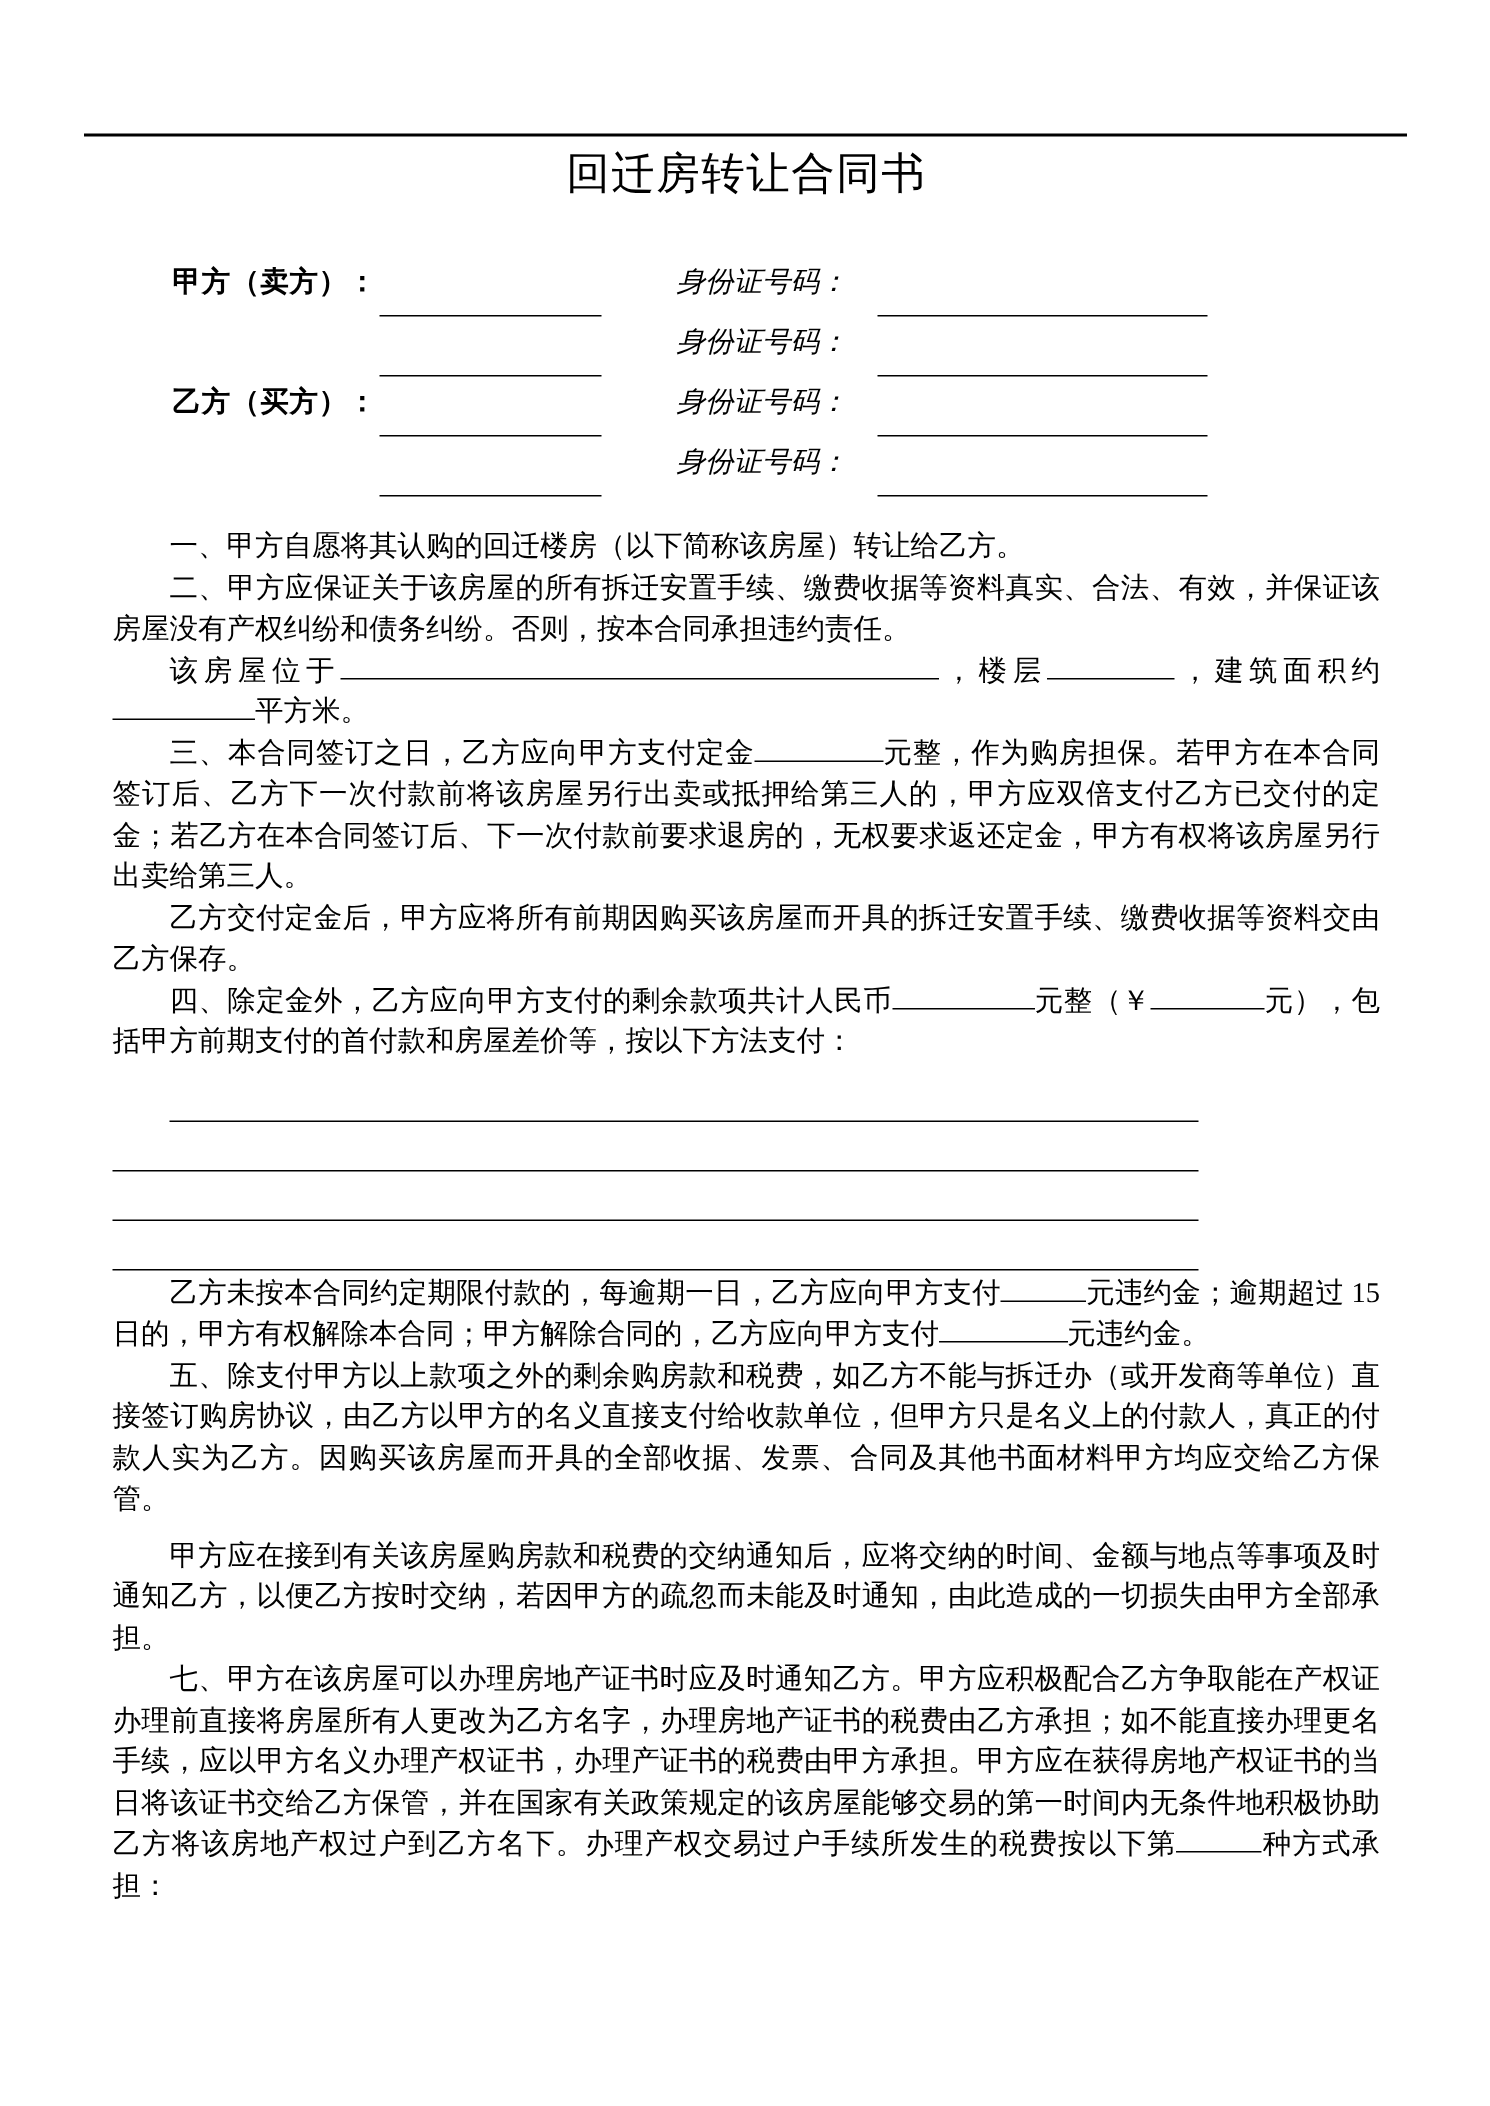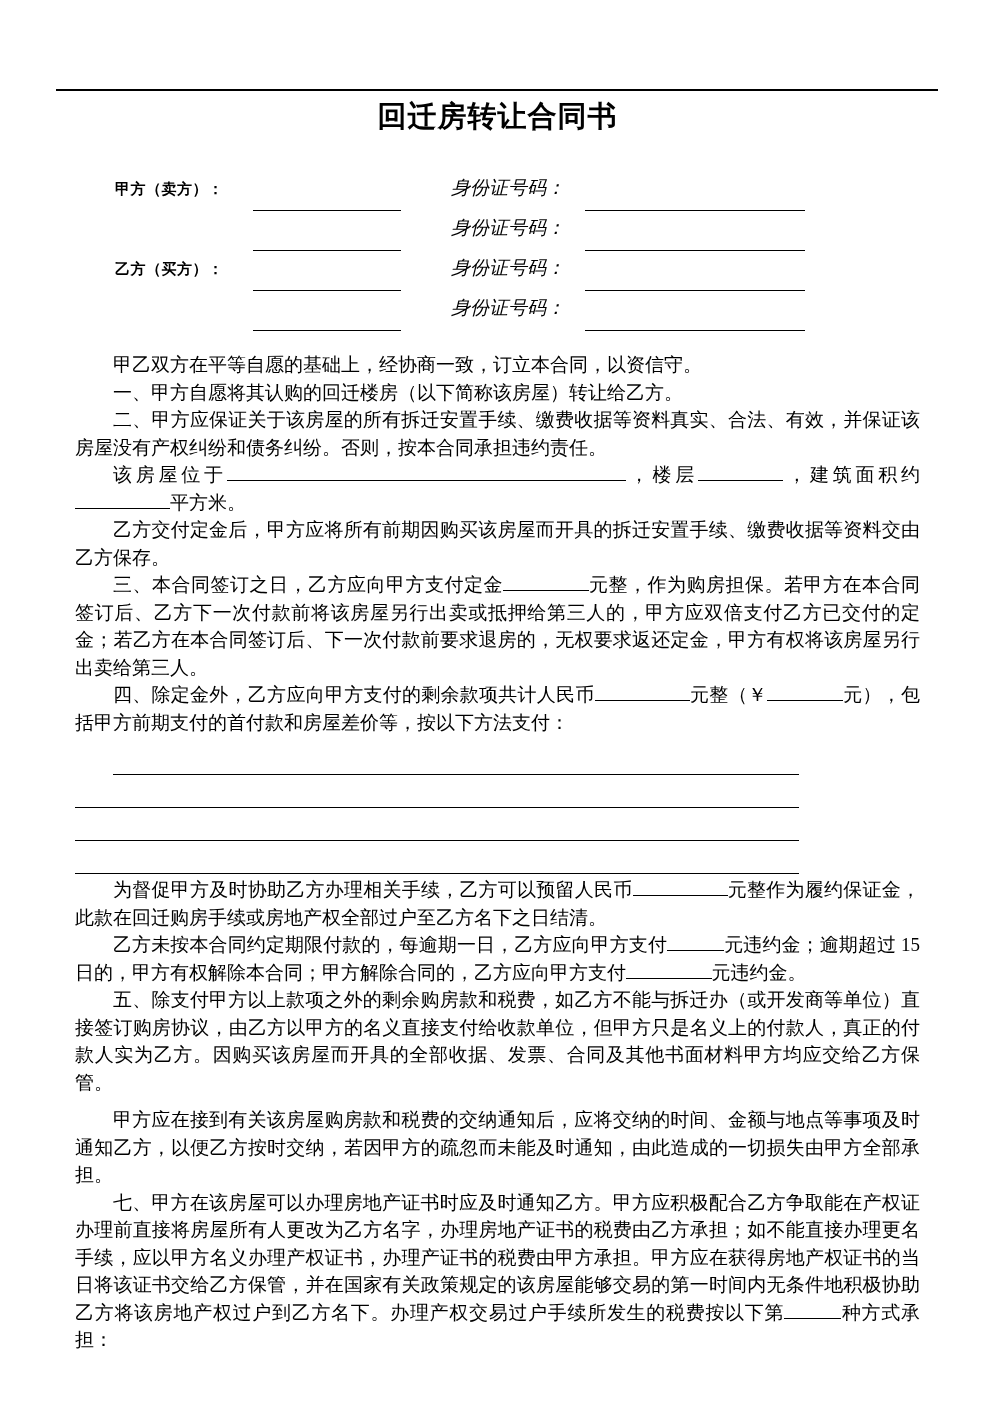--- a/index.html
+++ b/index.html
@@ -18,34 +18,34 @@
   .top-rule {
     border-top: 2px solid #000;
     margin: 89px -18px 0 -19px;
     height: 0;
   }
   .doc-title {
     margin: 6px 0 0 0;
     text-align: center;
     font-size: 29px;
     line-height: 38px;
-    font-weight: bold;
+    font-weight: normal;
     letter-spacing: 1px;
   }
   .parties { margin: 40px 0 0 40px; }
   .party-row {
     display: flex;
     align-items: baseline;
     height: 40px;
     white-space: nowrap;
   }
   .party-label {
     display: inline-block;
     width: 138px;
-    font-size: 15px;
+    font-size: 19px;
     letter-spacing: 0.5px;
   }
   .party-label.bold { font-weight: bold; }
   .id-label { font-size: 19px; font-style: italic; }
   .blank {
     display: inline-block;
     border-bottom: 1.6px solid #000;
     height: 0.95em;
     vertical-align: baseline;
   }
@@ -100,35 +100,33 @@
       <div class="party-row">
         <span class="party-label"></span>
         <span class="blank name-blank"></span>
         <span class="id-label">身份证号码：</span>
         <span class="blank id-blank"></span>
       </div>
     </div>
 
   <div class="doc-body">
     <div>
-        <p class="para">甲乙双方在平等自愿的基础上，经协商一致，订立本合同，以资信守。</p>
         <p class="para">一、甲方自愿将其认购的回迁楼房（以下简称该房屋）转让给乙方。</p>
         <p class="para">二、甲方应保证关于该房屋的所有拆迁安置手续、缴费收据等资料真实、合法、有效，并保证该房屋没有产权纠纷和债务纠纷。否则，按本合同承担违约责任。</p>
         <p class="para">该房屋位于<span class="blank" style="width:21.0em"></span>，楼层<span class="blank" style="width:4.5em"></span>，建筑面积约<span class="blank" style="width:5.0em"></span>平方米。</p>
+        <p class="para">三、本合同签订之日，乙方应向甲方支付定金<span class="blank" style="width:4.5em"></span>元整，作为购房担保。若甲方在本合同签订后、乙方下一次付款前将该房屋另行出卖或抵押给第三人的，甲方应双倍支付乙方已交付的定金；若乙方在本合同签订后、下一次付款前要求退房的，无权要求返还定金，甲方有权将该房屋另行出卖给第三人。</p>
         <p class="para">乙方交付定金后，甲方应将所有前期因购买该房屋而开具的拆迁安置手续、缴费收据等资料交由乙方保存。</p>
-        <p class="para">三、本合同签订之日，乙方应向甲方支付定金<span class="blank" style="width:4.5em"></span>元整，作为购房担保。若甲方在本合同签订后、乙方下一次付款前将该房屋另行出卖或抵押给第三人的，甲方应双倍支付乙方已交付的定金；若乙方在本合同签订后、下一次付款前要求退房的，无权要求返还定金，甲方有权将该房屋另行出卖给第三人。</p>
         <p class="para">四、除定金外，乙方应向甲方支付的剩余款项共计人民币<span class="blank" style="width:5.0em"></span>元整（￥<span class="blank" style="width:4.0em"></span>元），包括甲方前期支付的首付款和房屋差价等，按以下方法支付：</p>
       </div>
     <div class="pay-lines">
         <div class="pay-line first"></div>
         <div class="pay-line"></div>
         <div class="pay-line"></div>
         <div class="pay-line"></div>
       </div>
     <div>
-        <p class="para">为督促甲方及时协助乙方办理相关手续，乙方可以预留人民币<span class="blank" style="width:5.0em"></span>元整作为履约保证金，此款在回迁购房手续或房地产权全部过户至乙方名下之日结清。</p>
         <p class="para">乙方未按本合同约定期限付款的，每逾期一日，乙方应向甲方支付<span class="blank" style="width:3.0em"></span>元违约金；逾期超过 15 日的，甲方有权解除本合同；甲方解除合同的，乙方应向甲方支付<span class="blank" style="width:4.5em"></span>元违约金。</p>
         <p class="para">五、除支付甲方以上款项之外的剩余购房款和税费，如乙方不能与拆迁办（或开发商等单位）直接签订购房协议，由乙方以甲方的名义直接支付给收款单位，但甲方只是名义上的付款人，真正的付款人实为乙方。因购买该房屋而开具的全部收据、发票、合同及其他书面材料甲方均应交给乙方保管。</p>
         <p class="para gap-before">甲方应在接到有关该房屋购房款和税费的交纳通知后，应将交纳的时间、金额与地点等事项及时通知乙方，以便乙方按时交纳，若因甲方的疏忽而未能及时通知，由此造成的一切损失由甲方全部承担。</p>
         <p class="para">七、甲方在该房屋可以办理房地产证书时应及时通知乙方。甲方应积极配合乙方争取能在产权证办理前直接将房屋所有人更改为乙方名字，办理房地产证书的税费由乙方承担；如不能直接办理更名手续，应以甲方名义办理产权证书，办理产证书的税费由甲方承担。甲方应在获得房地产权证书的当日将该证书交给乙方保管，并在国家有关政策规定的该房屋能够交易的第一时间内无条件地积极协助乙方将该房地产权过户到乙方名下。办理产权交易过户手续所发生的税费按以下第<span class="blank" style="width:3.0em"></span>种方式承担：</p>
       </div>
   </div>
 </div>
 
 </body></html>

